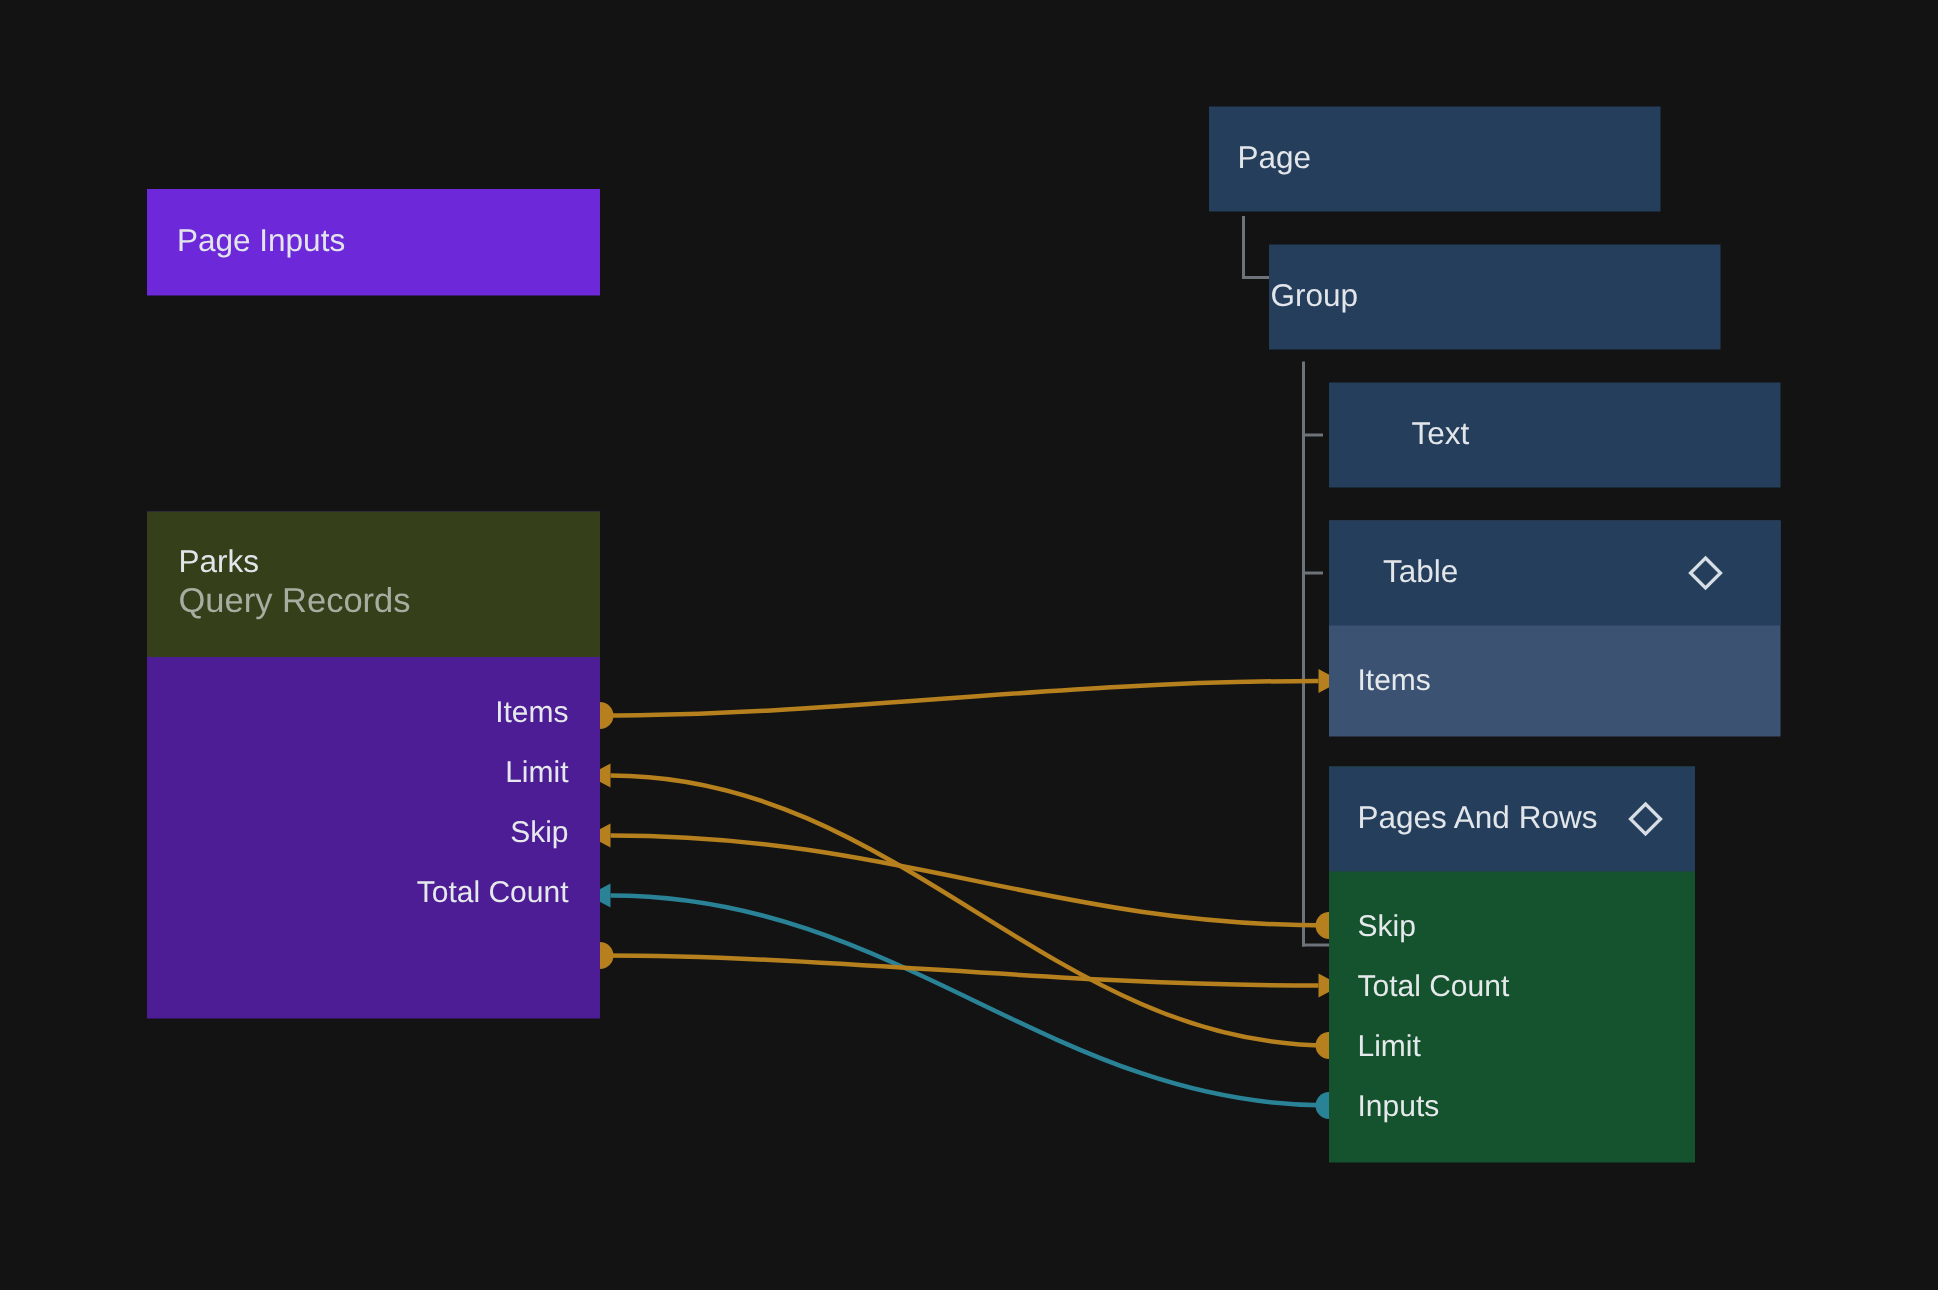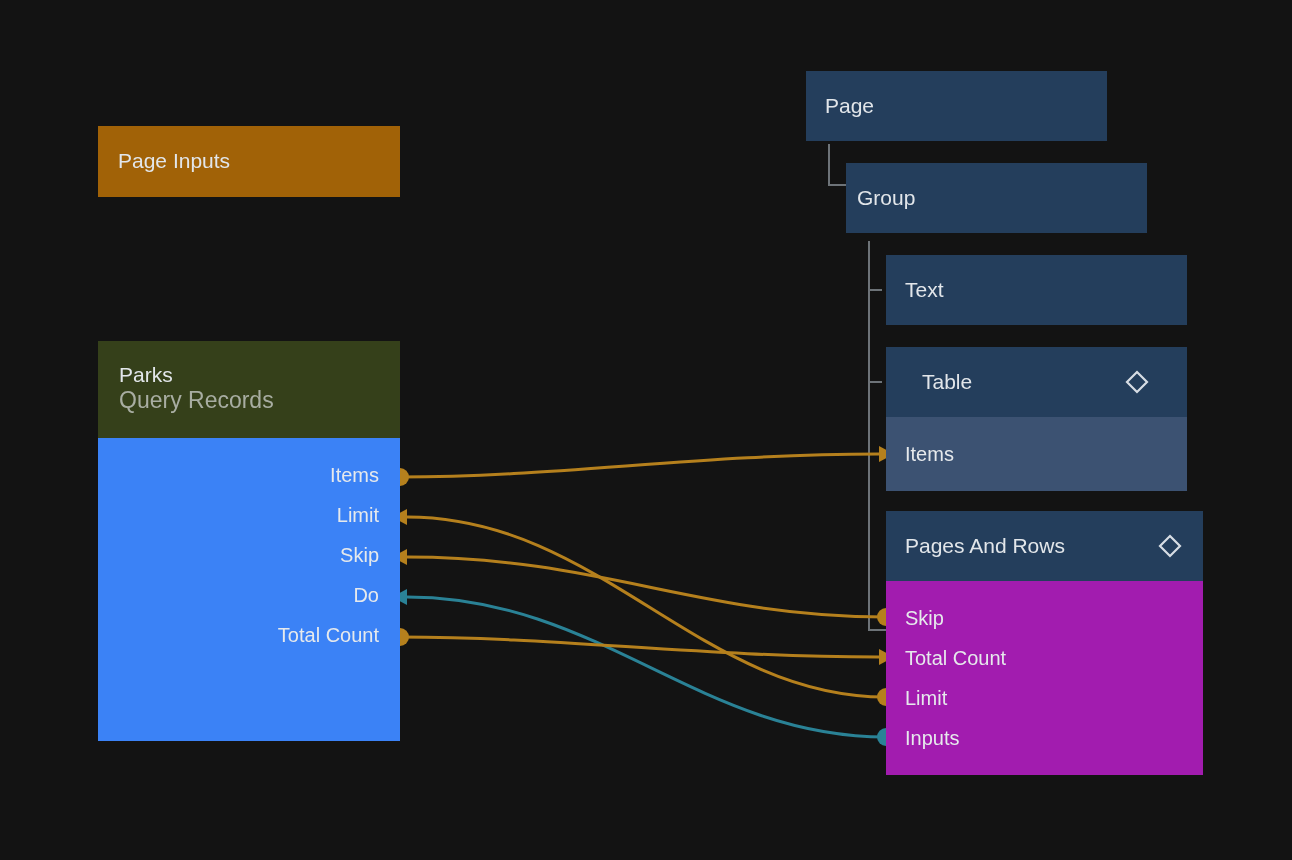--- a/index.html
+++ b/index.html
@@ -111,85 +111,82 @@
     <path d="M 400 637 C 560 637, 700 657, 879 657" fill="none" stroke="#b5801d" stroke-width="3"></path>
     <polygon points="879,649 894,657 879,665" fill="#b5801d"></polygon>
 
     <circle cx="400" cy="477" r="9" fill="#b5801d"></circle>
     <circle cx="400" cy="637" r="9" fill="#b5801d"></circle>
     <circle cx="886" cy="617" r="9" fill="#b5801d"></circle>
     <circle cx="886" cy="697" r="9" fill="#b5801d"></circle>
     <circle cx="886" cy="737" r="9" fill="#2a8296"></circle>
   </svg>
 
-  <div class="node" style="left:98px; top:126px; width:302px; height:71px; background:#a16207;">
+  <div class="node" style="left:98px; top:126px; width:302px; height:71px; background:#6d28d9;">
     <div class="node-header" style="height:71px; padding:0 20px;">
       <span class="node-title">Page Inputs</span>
     </div>
   </div>
 
-  <div class="node parks" style="left:98px; top:341px; width:302px; height:400px; background:#3b82f6;">
+  <div class="node parks" style="left:98px; top:341px; width:302px; height:338px; background:#4c1d95;">
     <div style="height:97px; background:#35401a; padding:22px 0 0 21px; box-sizing:border-box;">
       <div class="node-title">Parks</div>
       <div class="node-sub">Query Records</div>
     </div>
     <div class="node-body">
       <div class="port-row">
         <span class="port-label">Items</span>
       </div>
       <div class="port-row">
         <span class="port-label">Limit</span>
       </div>
       <div class="port-row">
         <span class="port-label">Skip</span>
       </div>
       <div class="port-row">
-        <span class="port-label">Do</span>
-      </div>
-      <div class="port-row">
         <span class="port-label">Total Count</span>
       </div>
     </div>
   </div>
 
   <div class="node bluenode" style="left:806px; top:71px; width:301px; height:70px; background:#243e5c;">
     <div class="node-header" style="height:70px; padding:0 19px;align-items:center;">
       <span class="node-title">Page</span>
     </div>
   </div>
 
   <div class="node bluenode" style="left:846px; top:163px; width:301px; height:70px; background:#243e5c;">
-    <div class="node-header" style="height:70px; padding:0 11px;">
+    <div class="node-header" style="height:70px; padding:0 1px;">
       <span class="node-title">Group</span>
     </div>
   </div>
 
   <div class="node bluenode" style="left:886px; top:255px; width:301px; height:70px; background:#243e5c;">
-    <div class="node-header" style="height:70px; padding:0 19px;">
+    <div class="node-header" style="height:70px; padding:0 19px;margin-left:36px;">
       <span class="node-title">Text</span>
     </div>
   </div>
 
   <div class="node bluenode" style="left:886px; top:347px; width:301px; height:144px; background:#3c5272;">
     <div class="node-header" style="height:70px; padding:0 36px; background:#243e5c;">
       <span class="node-title">Table</span>
       <span>
         <svg class="diamond-icon" width="28" height="28" viewBox="0 0 28 28">
           <polygon points="14,4 24,14 14,24 4,14" fill="none" stroke="#d7dde4" stroke-width="2.2"></polygon>
         </svg>
       </span>
     </div>
     <div class="node-body" style="padding-top:17px;">
       <div class="port-row">
         <span class="port-label">Items</span>
       </div>
     </div>
   </div>
 
-  <div class="node bluenode" style="left:886px; top:511px; width:317px; height:264px; background:#a21caf;">
+  <div class="node bluenode" style="left:886px; top:511px; width:244px; height:264px; background:#14532d;">
     <div class="node-header" style="height:70px; padding:0 19px; background:#243e5c;">
       <span class="node-title">Pages And Rows</span>
       <span>
         <svg class="diamond-icon" width="28" height="28" viewBox="0 0 28 28">
           <polygon points="14,4 24,14 14,24 4,14" fill="none" stroke="#d7dde4" stroke-width="2.2"></polygon>
         </svg>
       </span>
     </div>
     <div class="node-body" style="padding-top:17px;">
       <div class="port-row">

